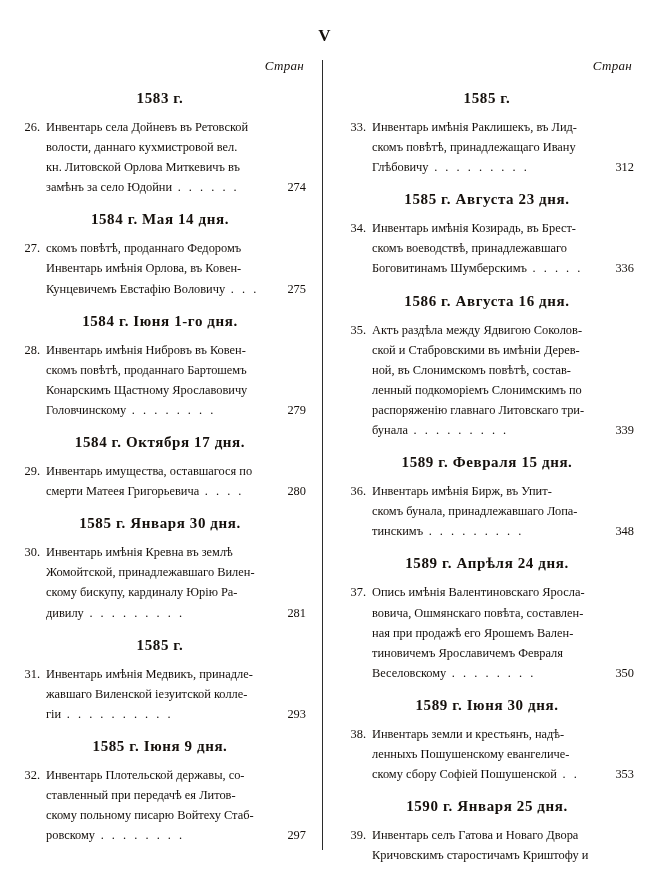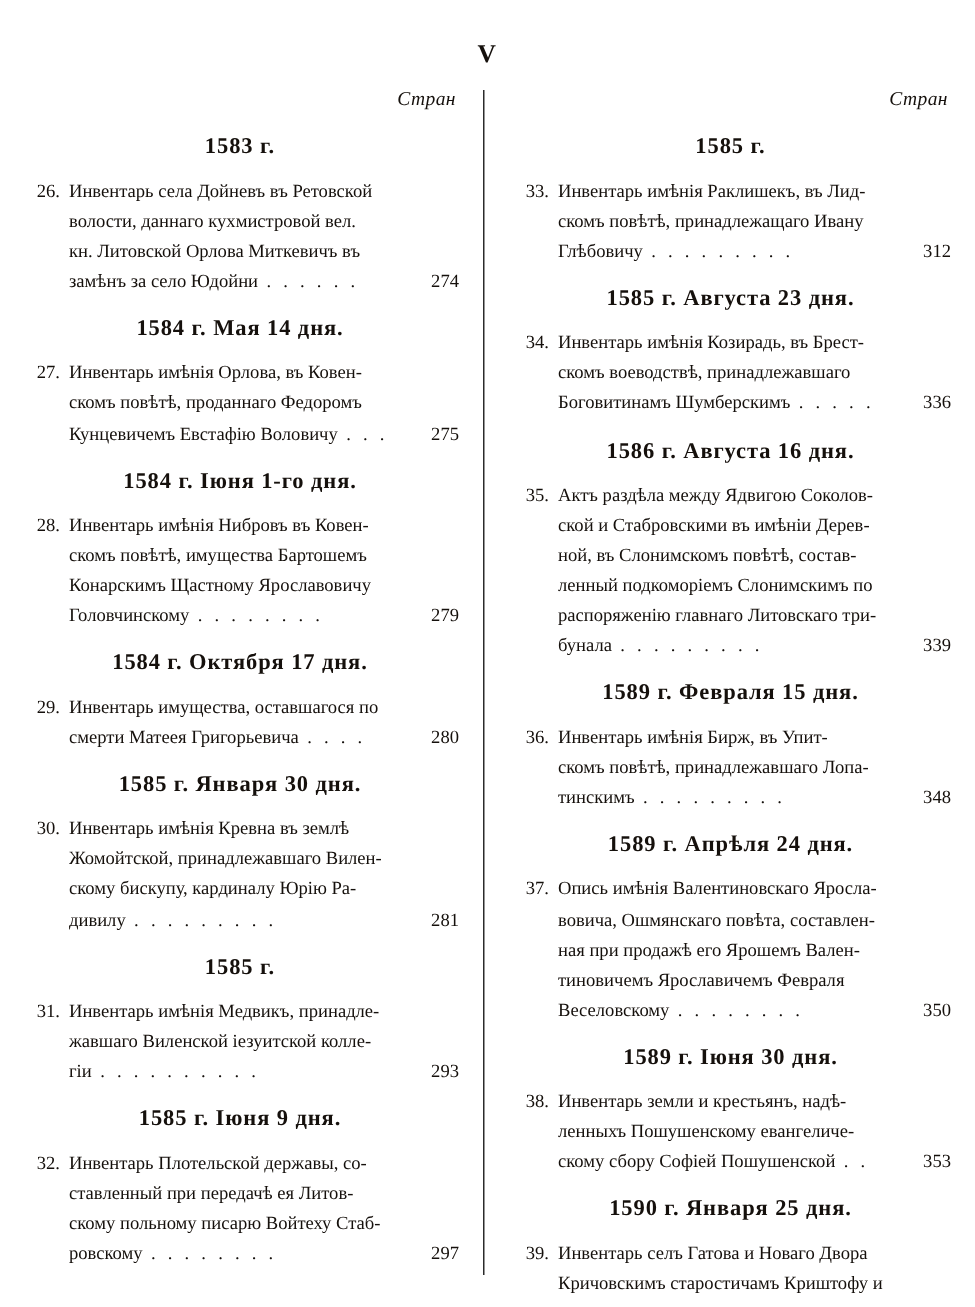--- a/index.html
+++ b/index.html
@@ -138,34 +138,34 @@
               <div class="tail">
                 <span class="t-text">замѣнъ за село Юдойни<span class="dots"> . . . . . .</span></span>
                 <span class="t-page">274</span>
               </div>
             </div>
           </div>
           <div class="heading">1584 г. Мая 14 дня.</div>
           <div class="entry">
             <div class="num">27.</div>
             <div class="body-txt">
+              <span class="line">скомъ повѣтѣ, проданнаго Федоромъ</span>
               <span class="line">Инвентарь имѣнія Орлова, въ Ковен-</span>
-              <span class="line">скомъ повѣтѣ, проданнаго Федоромъ</span>
               <div class="tail">
                 <span class="t-text">Кунцевичемъ Евстафію Воловичу<span class="dots"> . . .</span></span>
                 <span class="t-page">275</span>
               </div>
             </div>
           </div>
           <div class="heading">1584 г. Іюня 1-го дня.</div>
           <div class="entry">
             <div class="num">28.</div>
             <div class="body-txt">
               <span class="line">Инвентарь имѣнія Нибровъ въ Ковен-</span>
-              <span class="line">скомъ повѣтѣ, имущества Бартошемъ</span>
+              <span class="line">скомъ повѣтѣ, проданнаго Бартошемъ</span>
               <span class="line">Конарскимъ Щастному Ярославовичу</span>
               <div class="tail">
                 <span class="t-text">Головчинскому<span class="dots"> . . . . . . . .</span></span>
                 <span class="t-page">279</span>
               </div>
             </div>
           </div>
           <div class="heading">1584 г. Октября 17 дня.</div>
           <div class="entry">
             <div class="num">29.</div>
@@ -258,21 +258,21 @@
                 <span class="t-text">бунала<span class="dots"> . . . . . . . . .</span></span>
                 <span class="t-page">339</span>
               </div>
             </div>
           </div>
           <div class="heading">1589 г. Февраля 15 дня.</div>
           <div class="entry">
             <div class="num">36.</div>
             <div class="body-txt">
               <span class="line">Инвентарь имѣнія Бирж, въ Упит-</span>
-              <span class="line">скомъ повѣтѣ, принадлежавшаго Лопа-</span>
+              <span class="line">скомъ бунала, принадлежавшаго Лопа-</span>
               <div class="tail">
                 <span class="t-text">тинскимъ<span class="dots"> . . . . . . . . .</span></span>
                 <span class="t-page">348</span>
               </div>
             </div>
           </div>
           <div class="heading">1589 г. Апрѣля 24 дня.</div>
           <div class="entry">
             <div class="num">37.</div>
             <div class="body-txt">

